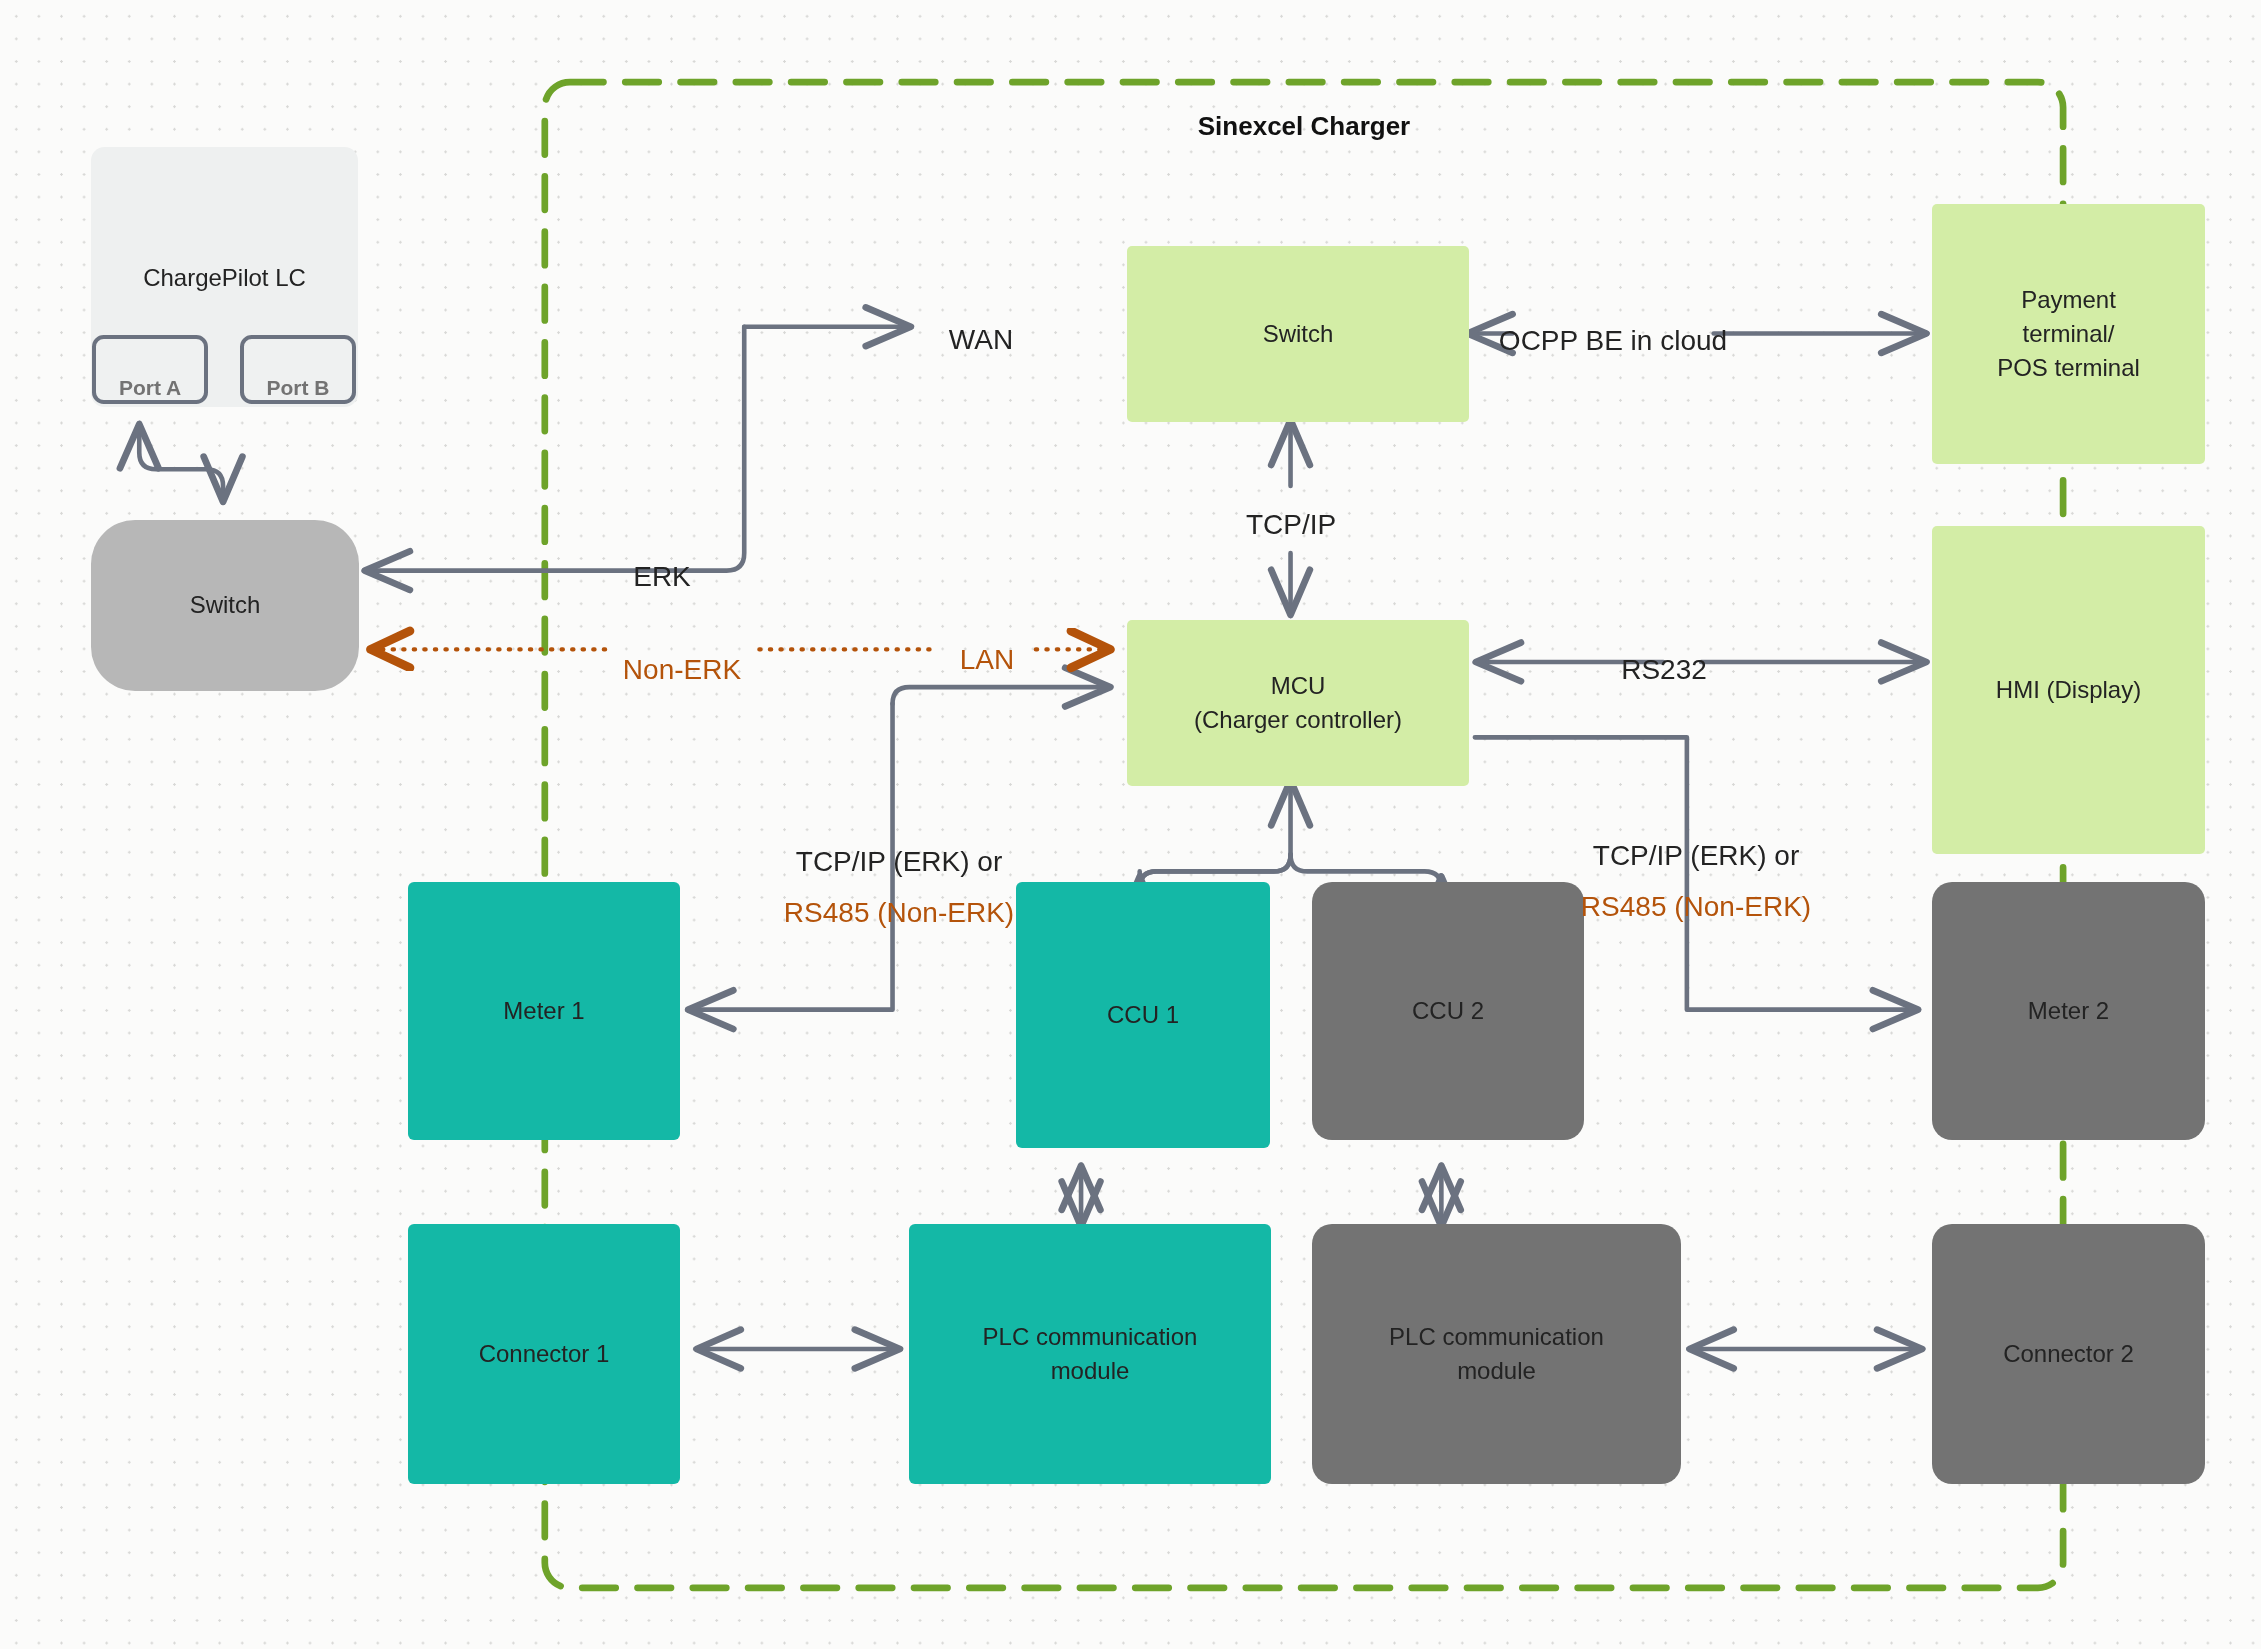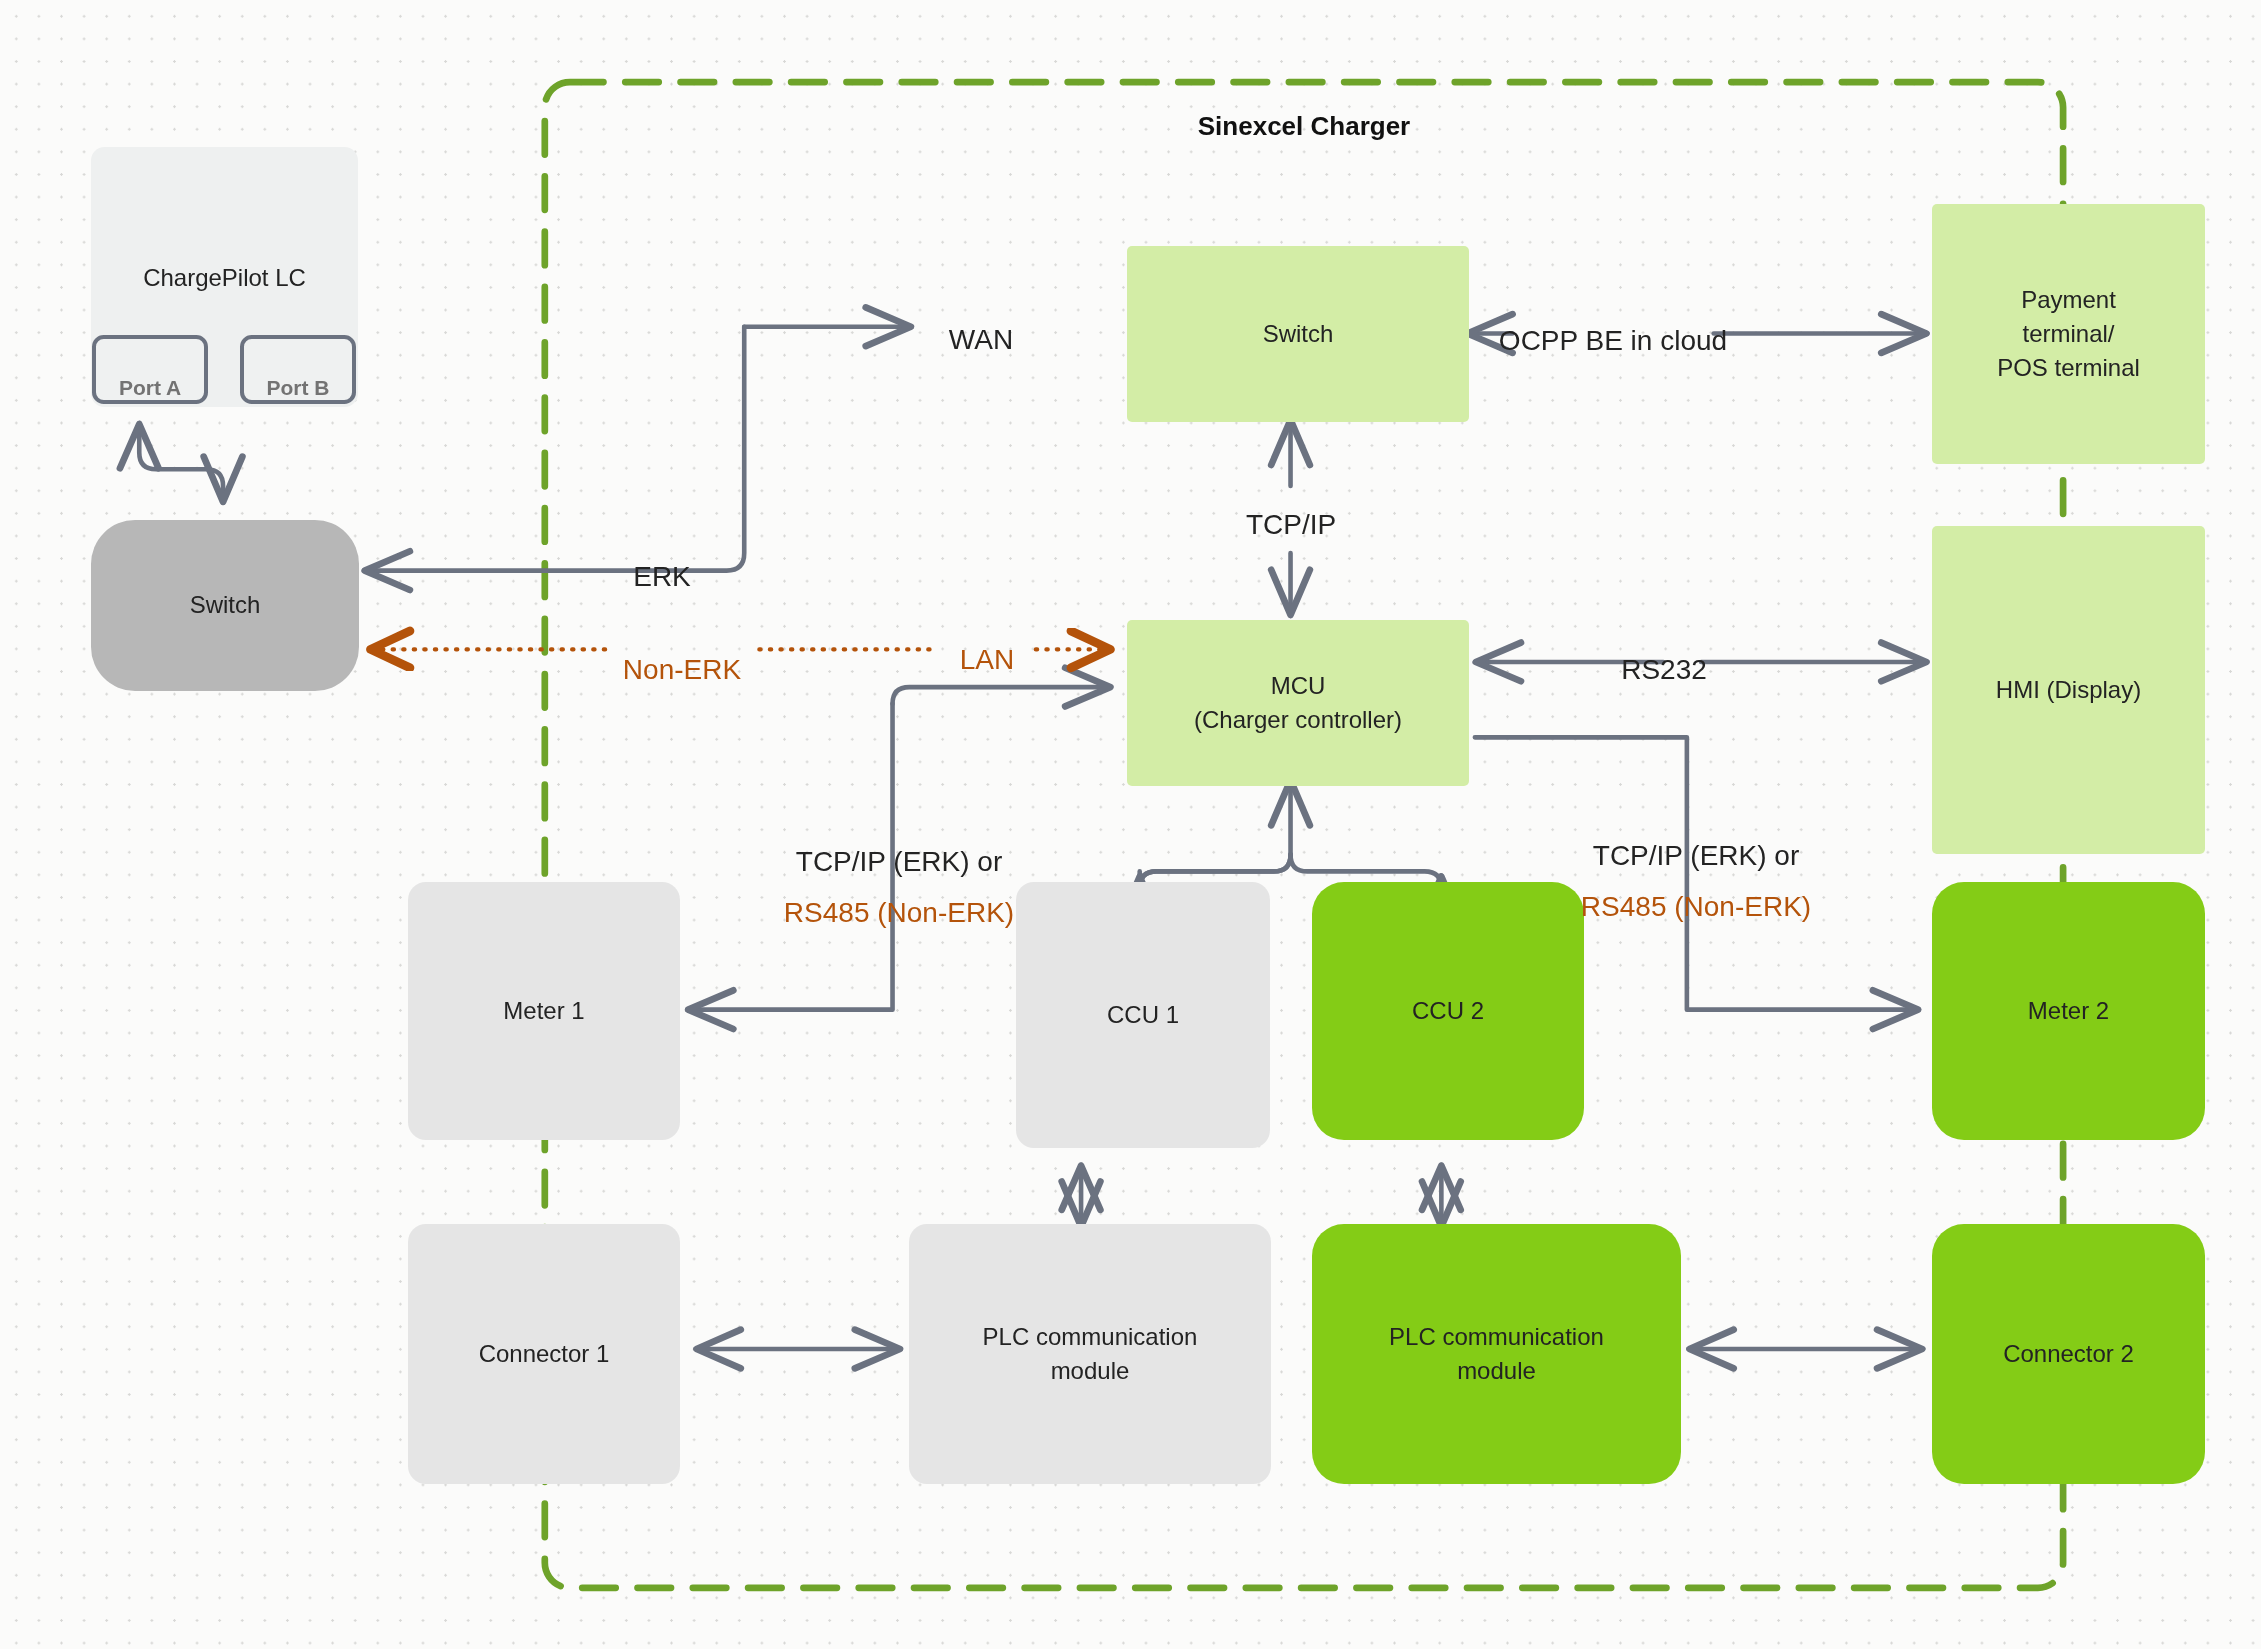--- a/index.html
+++ b/index.html
@@ -23,22 +23,22 @@
     position:absolute;
     display:flex;align-items:center;justify-content:center;
     text-align:center;
     color:#232323;
     font-size:24px;
     line-height:1.42;
     box-sizing:border-box;
     padding:5px 11.7px;
   }
   .node.green{background:#d3eda6;border-radius:5px;}
-  .node.yellow{background:#e5e5e5;border-radius:18px;}
-  .node.mint{background:#84cc16;border-radius:32px;}
+  .node.yellow{background:#14b8a6;border-radius:6px;}
+  .node.mint{background:#737373;border-radius:20px;}
   .node.grey{background:#b7b7b7;border-radius:44px;}
   .node.panel{background:#eef0f0;border-radius:13.4px;align-items:flex-start;padding-top:114px;}
   .port{
     position:absolute;
     background:#eff1f1;
     border:4.2px solid #6b7280;
     border-radius:11.7px;
     display:flex;align-items:flex-end;justify-content:center;
     font-size:21px;font-weight:bold;color:#737373;
     box-sizing:border-box;

